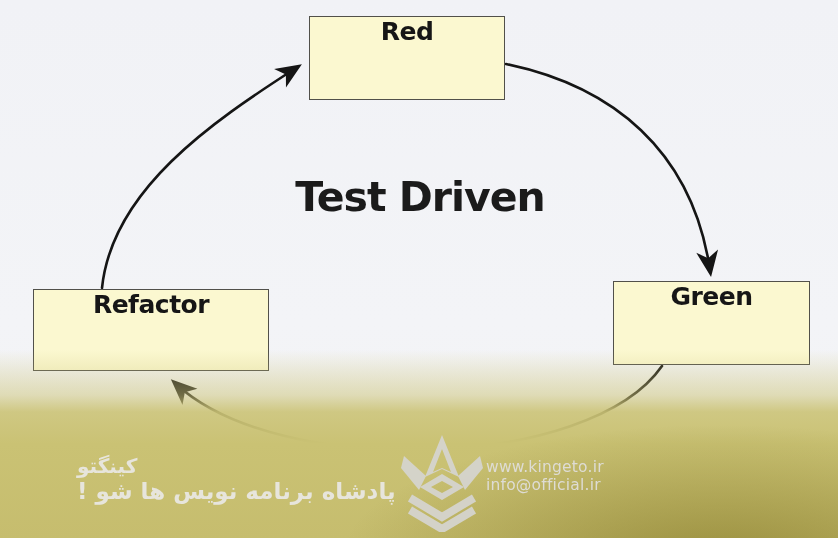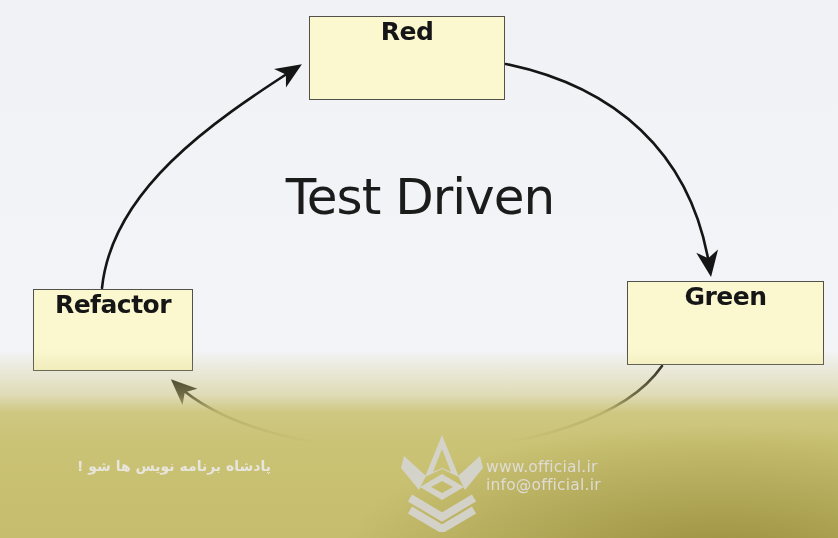--- a/index.html
+++ b/index.html
@@ -6,53 +6,53 @@
   .canvas{
     position:relative;
     width:838px;height:538px;
     overflow:hidden;
     background:linear-gradient(180deg,#f1f2f6 0%,#f3f4f7 60%,#f2f2f3 100%);
     font-family:"DejaVu Sans","Liberation Sans",sans-serif;
   }
   svg.curves{position:absolute;left:0;top:0;z-index:1;}
   .title{
     position:absolute;left:170px;top:168px;width:500px;z-index:2;
-    text-align:center;color:#1b1b1b;font-weight:400;
-    font-size:50px;line-height:58px;letter-spacing:-1px;
+    text-align:center;color:#1b1b1b;font-weight:700;
+    font-size:41px;line-height:58px;letter-spacing:-1px;
   }
   .node{
     position:absolute;z-index:3;
     background:#fbf8d0;border:1.6px solid #51504a;
     display:flex;align-items:flex-start;justify-content:center;
     font-weight:700;font-size:25px;color:#161616;letter-spacing:-0.5px;
     box-sizing:border-box;
   }
   .node-red{left:309px;top:16px;width:196px;height:84px;}
-  .node-refactor{left:33px;top:289px;width:160px;height:82px;}
-  .node-green{left:613px;top:281px;width:197px;height:84px;margin-left:14px;}
+  .node-refactor{left:33px;top:289px;width:236px;height:82px;}
+  .node-green{left:613px;top:281px;width:197px;height:84px;}
   .overlay{
     position:absolute;left:0;top:350px;width:838px;height:188px;z-index:4;
     pointer-events:none;
     background:
       radial-gradient(ellipse 560px 200px at 86% 112%, rgba(118,106,24,0.55), rgba(118,106,24,0) 68%),
       linear-gradient(to bottom,
         rgba(201,193,115,0) 0%,
         rgba(203,195,118,0.50) 24%,
         rgba(203,195,118,0.90) 33%,
         rgba(202,194,116,1) 50%,
         #c6bd6e 100%);
   }
   .branding{position:absolute;left:0;top:0;width:838px;height:538px;z-index:5;pointer-events:none;}
   .logo{position:absolute;left:398px;top:430px;}
   .fa-block{
     position:absolute;right:441px;top:454px;width:320px;
     direction:rtl;text-align:left;color:#e7e5dc;
   }
   .fa-name{font-size:20px;font-weight:700;line-height:25px;}
-  .fa-slogan{font-size:14px;font-weight:700;line-height:25px;white-space:nowrap;}
+  .fa-slogan{font-size:23px;font-weight:700;line-height:25px;white-space:nowrap;}
   .contacts{
     position:absolute;left:486px;top:459px;
     color:#dedcd4;font-size:15.5px;line-height:17.6px;letter-spacing:0.2px;
   }
 </style>
 </head>
 <body>
 
 <div class="canvas">
 
@@ -92,23 +92,24 @@
         <path d="M82 26 L60 46 L67 60 L85 38 Z"></path>
         <path fill-rule="evenodd" d="M44 44 L66 57 L44 70 L22 57 Z M44 51 L55 57 L44 63 L33 57 Z"></path>
       </g>
       <g fill="none" stroke="#d6d5d1" stroke-width="8" opacity="0.92">
         <path d="M12 68 L44 87 L76 68"></path>
         <path d="M12 80 L44 99 L76 80"></path>
       </g>
     </svg>
 
     <div class="fa-block">
+      <div class="fa-name">کینگتو</div>
       <div class="fa-slogan">پادشاه برنامه نویس ها شو !</div>
     </div>
 
     <div class="contacts">
-      <div>www.official.ir</div>
+      <div>www.kingeto.ir</div>
       <div>info@official.ir</div>
     </div>
 
   </div>
 
 </div>
 
 </body></html>

